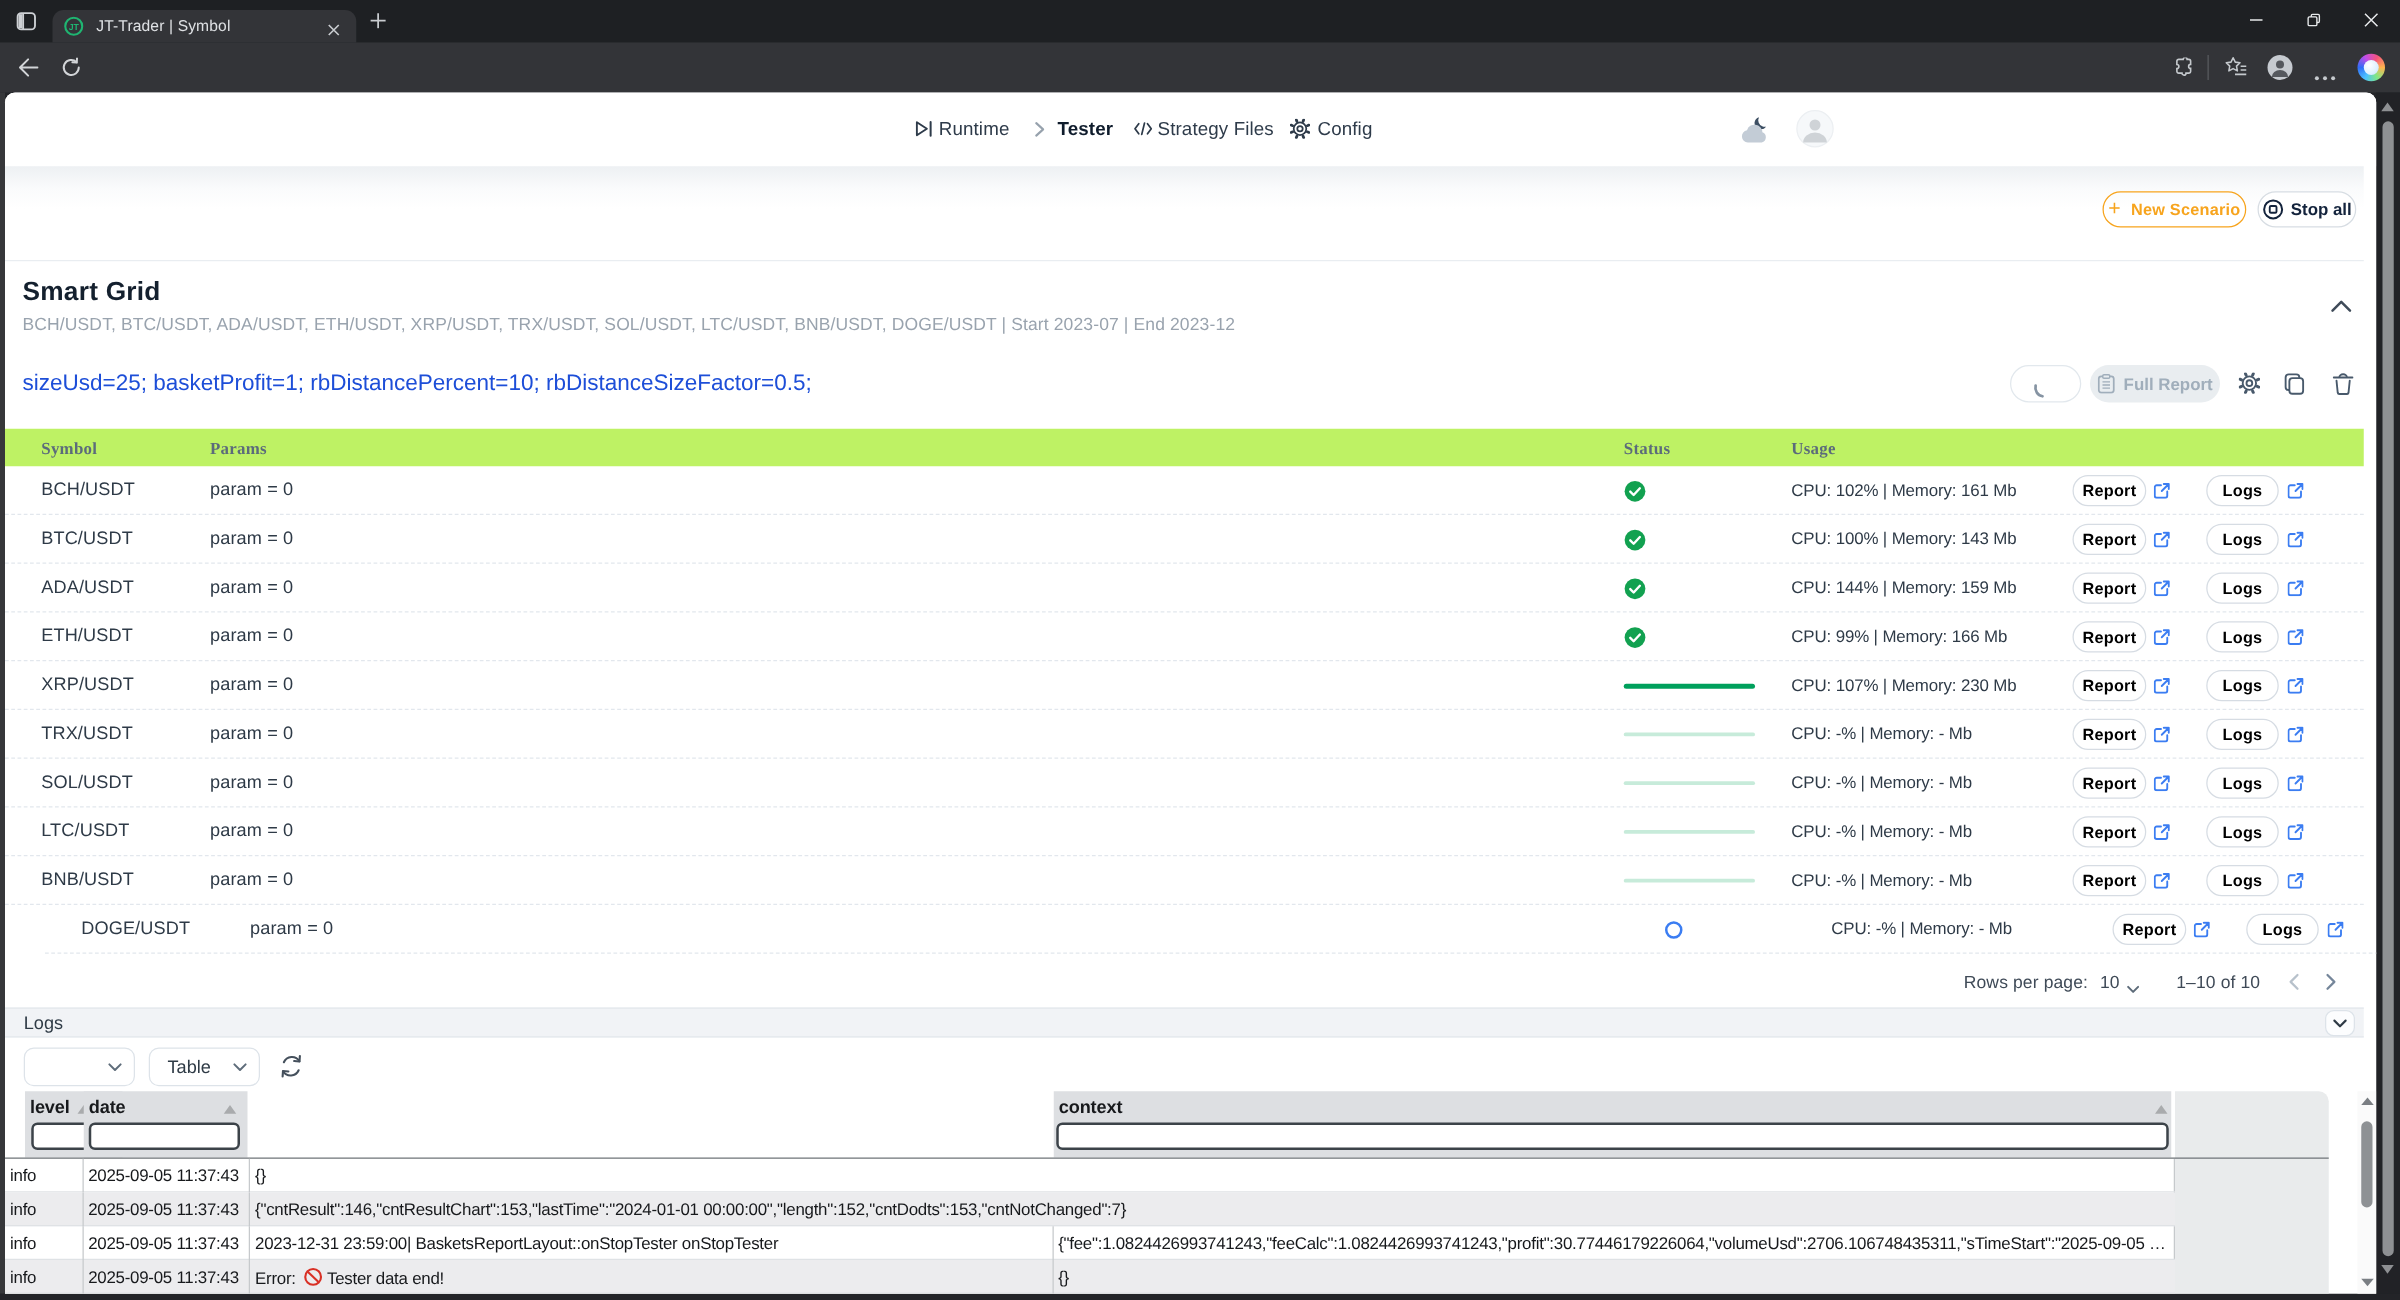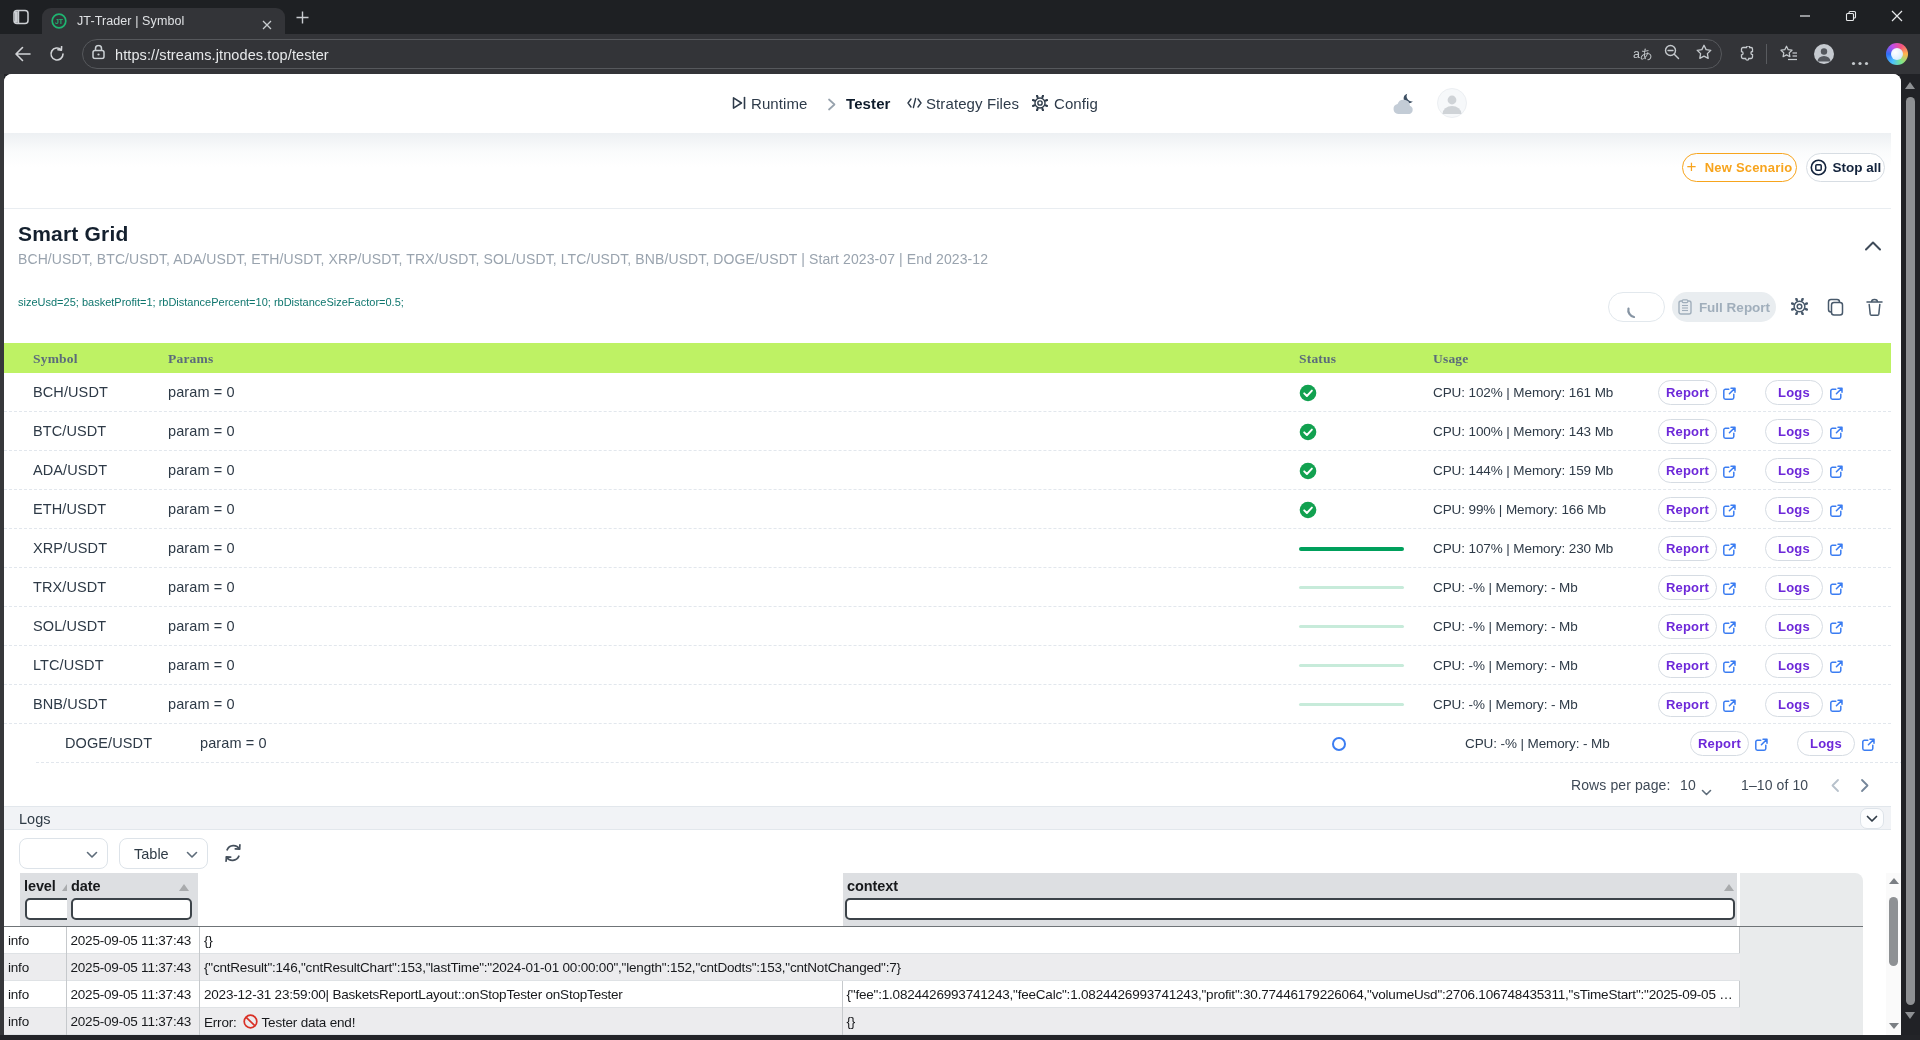--- a/index.html
+++ b/index.html
@@ -44,41 +44,41 @@
   #btn-new-scenario { left:1678px; top:20px; width:115px; height:29px; border:1.5px solid #f7a41d; border-radius:15px; background:transparent; }
   #btn-new-scenario span { color:#f7a41d; font-weight:700; font-size:13px; letter-spacing:0.2px; }
   #btn-new-scenario .plus { font-size:17px; font-weight:400; margin-right:8px; margin-top:-2px; }
   #btn-stop-all { left:1802px; top:20px; width:79px; height:29px; border:1.5px solid #d7dde3; border-radius:15px; }
   #btn-stop-all span { color:#13233c; font-weight:700; font-size:13.5px; margin-left:6px; }
 
   
   #scenario-sep { left:0; top:134px; width:1887px; height:1px; background:#e9edf1; }
   #scn-title { left:14px; top:148px; font-size:21px; font-weight:700; color:#14202e; letter-spacing:0.2px; }
   #scn-subtitle { left:14px; top:177px; font-size:14px; color:#99a3ae; letter-spacing:0.1px; }
-  #scn-params { left:14px; top:222px; font-size:11px; color:#0f766e; }
+  #scn-params { left:14px; top:222px; font-size:18px; color:#1d4ed8; }
   #scn-collapse { left:1860px; top:164px; width:20px; height:16px; }
   #scn-spinner { left:1604px; top:218px; width:57px; height:30px; border:1.5px solid #e2e8ed; border-radius:15px; }
   #btn-full-report { left:1668px; top:218px; width:104px; height:30px; background:#e9edf0; border-radius:15px; border:none; }
   #btn-full-report span { color:#a0aebb; font-weight:700; font-size:13.5px; margin-left:7px; }
   .tool-ic { top:224px; width:17px; height:18px; }
 
   
   #sym-header { left:0; top:269px; width:1887px; height:30px; background:#bef264;font-family:Liberation Serif, serif; }
   .sym-h { position:absolute; top:8px; font-size:13.5px; font-weight:700; color:#5b6b7b; letter-spacing:0.2px; }
   .srow { position:absolute; left:0; width:1887px; height:39px; border-bottom:1px dashed #e2e7ed; }
   .cell { position:absolute; top:50%; transform:translateY(-50%); font-size:14.5px; color:#2e3a47; letter-spacing:0.1px; }
   .c-sym { left:29px; font-weight:500; }
   .c-par { left:164px; }
   .c-usage { left:1429px; font-size:13.5px; letter-spacing:-0.1px; }
   .status-wrap { position:absolute; left:1295px; top:0; height:39px; width:134px; display:flex; align-items:center; }
   .bar-track { width:105px; height:3px; border-radius:2px; background:#c7ebda; }
   .bar-full { width:105px; height:4px; border-radius:2px; background:#00a05c; }
   .ring { width:14px; height:14px; border:2px solid #3b7df2; border-radius:50%; margin-left:1px; }
   .pill-btn { position:absolute; top:7px; height:25px; border:1.5px solid #d6dce3; border-radius:13px; background:#fff;
-    display:flex; align-items:center; justify-content:center; font-size:13px; font-weight:700; color:#6d28d9; letter-spacing:0.2px; }
+    display:flex; align-items:center; justify-content:center; font-size:13px; font-weight:700; color:#000000; letter-spacing:0.2px; }
   .b-report { left:1654px; width:59px; }
   .b-logs { left:1761px; width:58px; }
   .ext-ic { position:absolute; top:13px; width:13px; height:13px; }
   .x-report { left:1719px; }
   .x-logs { left:1826px; }
 
   
   #pagination { left:0; top:690px; width:1897px; height:42px; }
   .pg-text { position:absolute; top:13px; font-size:14px; color:#3f4a57; letter-spacing:0.1px; }
 
@@ -172,43 +172,20 @@
   <div class="abs" style="left:14px; top:12px;">
     <svg width="17" height="16" viewBox="0 0 17 16">
         <path d="M8.5 1.5 L2 8 L8.5 14.5 M2.2 8 H16" fill="none" stroke="#d2d4d7" stroke-width="1.6" stroke-linecap="round" stroke-linejoin="round"></path>
       </svg>
   </div>
   <div class="abs" style="left:49px; top:12px;">
     <svg width="16" height="16" viewBox="0 0 16 16">
         <path d="M14 8 a6 6 0 1 1 -1.8 -4.3" fill="none" stroke="#d2d4d7" stroke-width="1.6" stroke-linecap="round"></path>
         <path d="M12.6 0.6 L12.4 4.1 L8.9 3.8" fill="none" stroke="#d2d4d7" stroke-width="1.6" stroke-linecap="round" stroke-linejoin="round"></path>
       </svg>
-  </div>
-  <div id="urlpill" class="abs">
-    <div class="pill-ic" style="left:9px;">
-      <svg width="13" height="15" viewBox="0 0 13 15">
-          <rect x="1" y="6" width="11" height="8" rx="2" fill="none" stroke="#cbd0d4" stroke-width="1.5"></rect>
-          <path d="M3.5 6 V4 a3 3 0 0 1 6 0 V6" fill="none" stroke="#cbd0d4" stroke-width="1.5"></path>
-          <circle cx="6.5" cy="10" r="1.1" fill="#cbd0d4"></circle>
-        </svg>
-    </div>
-    <span class="url-text">https://streams.jtnodes.top/tester</span>
-    <span class="pill-ic" style="left:1550px; font-size:12.5px; color:#c5c9cd;">aあ</span>
-    <div class="pill-ic" style="left:1581px;">
-      <svg width="16" height="16" viewBox="0 0 16 16">
-          <circle cx="6.5" cy="6.5" r="5" fill="none" stroke="#c5c9cd" stroke-width="1.4"></circle>
-          <line x1="10.5" y1="10.5" x2="14.5" y2="14.5" stroke="#c5c9cd" stroke-width="1.4" stroke-linecap="round"></line>
-          <line x1="4" y1="6.5" x2="9" y2="6.5" stroke="#c5c9cd" stroke-width="1.4" stroke-linecap="round"></line>
-        </svg>
-    </div>
-    <div class="pill-ic" style="left:1613px;">
-      <svg width="16" height="16" viewBox="0 0 16 16">
-          <path d="M8 1.3 L10.1 5.6 L14.8 6.3 L11.4 9.6 L12.2 14.3 L8 12.1 L3.8 14.3 L4.6 9.6 L1.2 6.3 L5.9 5.6 Z" fill="none" stroke="#c5c9cd" stroke-width="1.3" stroke-linejoin="round"></path>
-        </svg>
-    </div>
   </div>
   <div class="abs" style="left:1739px; top:12px;">
     <svg width="16" height="16" viewBox="0 0 16 16">
         <path d="M6 1.5 h1.5 a1.6 1.6 0 0 1 3.2 0 H12 a1.5 1.5 0 0 1 1.5 1.5 v2.5 a1.6 1.6 0 0 0 0 3.2 V11 a1.5 1.5 0 0 1 -1.5 1.5 H9.8 a1.6 1.6 0 0 1 -3.2 0 H4 A1.5 1.5 0 0 1 2.5 11 V8.8 a1.6 1.6 0 0 0 0 -3.2 V3 A1.5 1.5 0 0 1 4 1.5 Z" fill="none" stroke="#c5c9cd" stroke-width="1.3"></path>
       </svg>
   </div>
   <div class="tb-divider abs"></div>
   <div class="abs" style="left:1780px; top:11px;">
     <svg width="18" height="17" viewBox="0 0 18 17">
         <path d="M6.5 1.2 L8.2 4.7 L12 5.2 L9.2 7.9 L9.9 11.7 L6.5 9.9 L3.1 11.7 L3.8 7.9 L1 5.2 L4.8 4.7 Z" fill="none" stroke="#c5c9cd" stroke-width="1.25" stroke-linejoin="round"></path>

